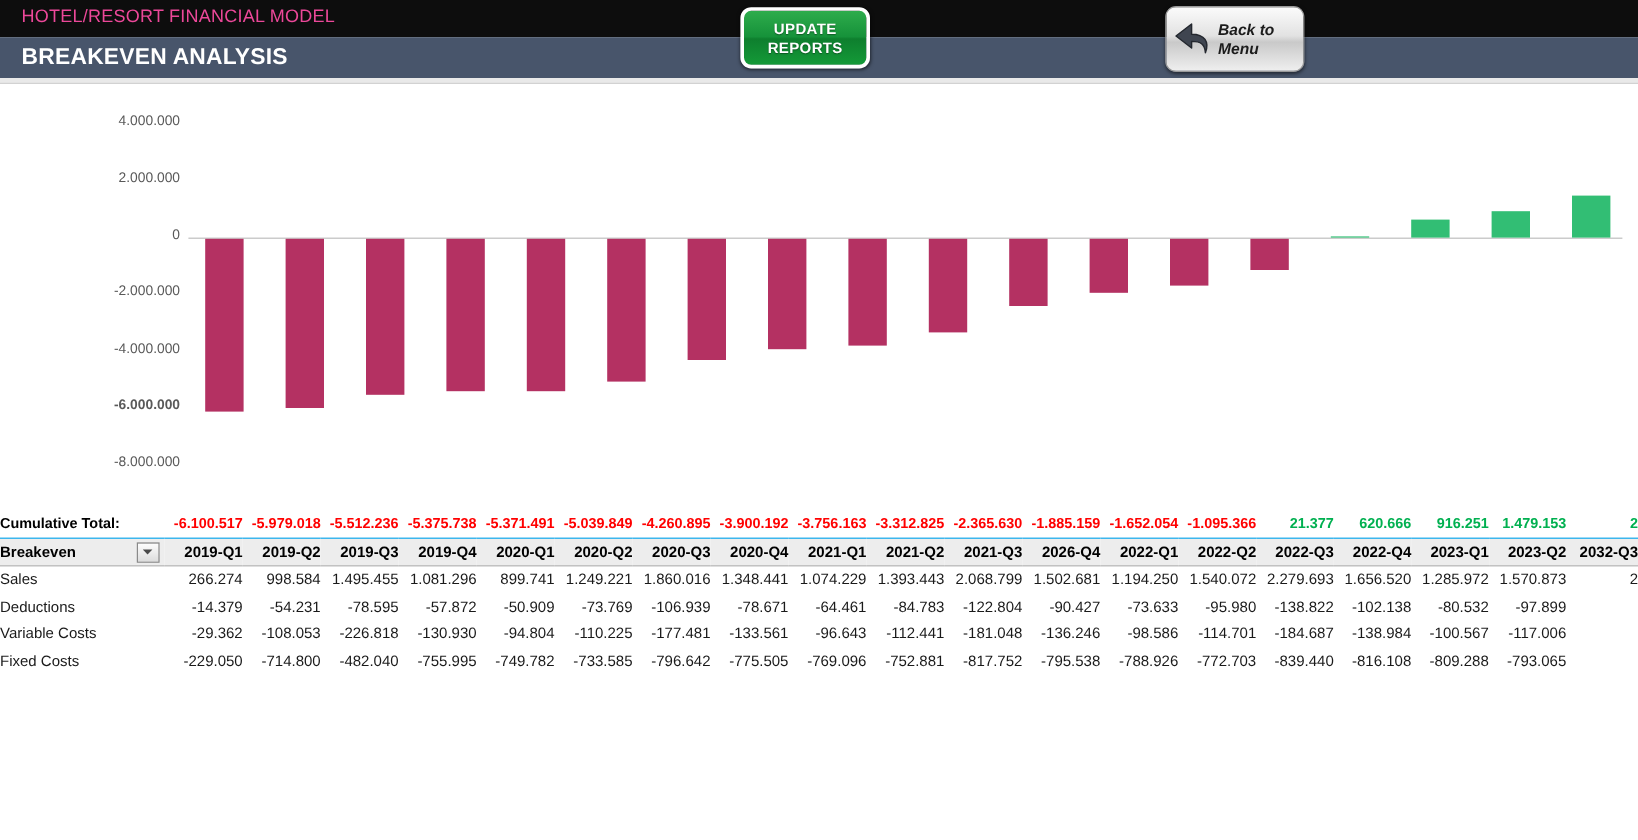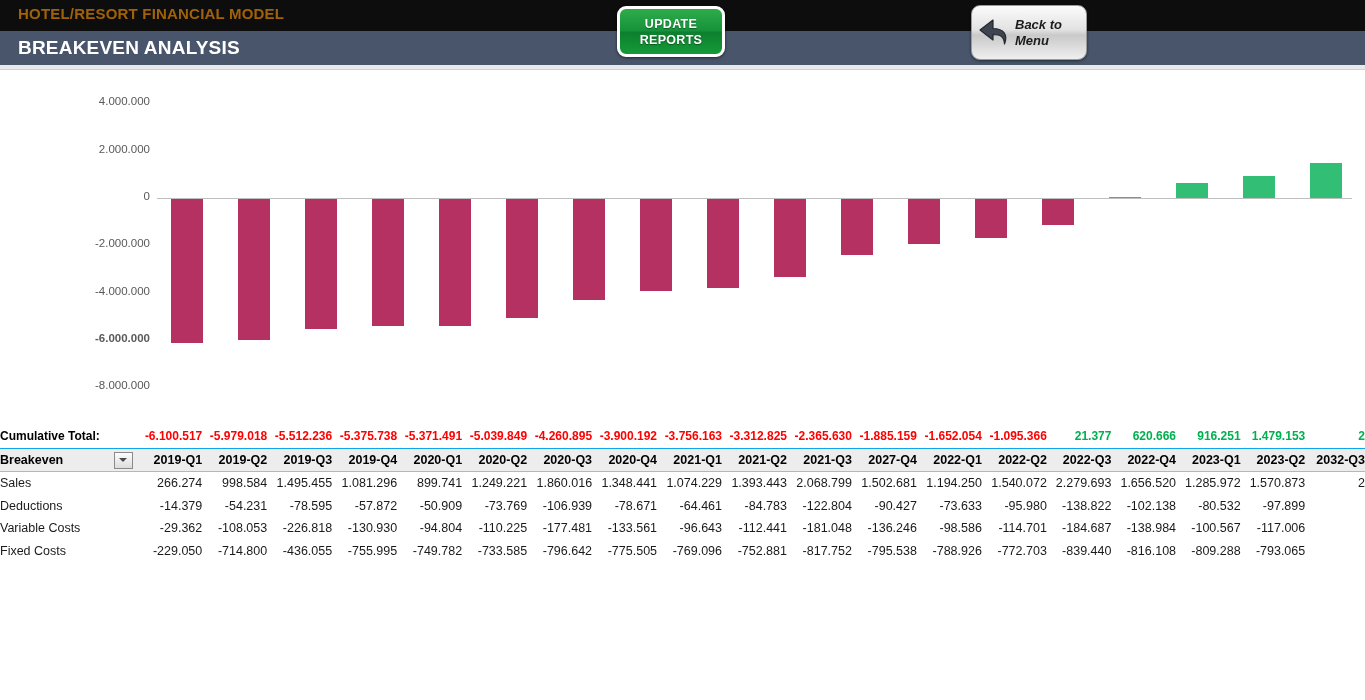--- a/index.html
+++ b/index.html
@@ -16,23 +16,23 @@
   .topbar {
     position: absolute;
     left: 0; top: 0;
     width: 1365px; height: 31px;
     background: #0d0d0d;
   }
   .topbar-title {
     position: absolute;
     left: 18px; top: 5px;
     font-size: 15px;
-    font-weight: 700;
+    font-weight: 400;
     letter-spacing: 0.2px;
-    color: #a16207;
+    color: #ec4899;
     white-space: nowrap;
   }
   .subbar {
     position: absolute;
     left: 0; top: 31px;
     width: 1365px; height: 34px;
     background: #48556b;
   }
   .subbar-title {
     position: absolute;
@@ -309,21 +309,21 @@
           <td class="hdr-q">2019-Q2</td>
           <td class="hdr-q">2019-Q3</td>
           <td class="hdr-q">2019-Q4</td>
           <td class="hdr-q">2020-Q1</td>
           <td class="hdr-q">2020-Q2</td>
           <td class="hdr-q">2020-Q3</td>
           <td class="hdr-q">2020-Q4</td>
           <td class="hdr-q">2021-Q1</td>
           <td class="hdr-q">2021-Q2</td>
           <td class="hdr-q">2021-Q3</td>
-          <td class="hdr-q">2027-Q4</td>
+          <td class="hdr-q">2026-Q4</td>
           <td class="hdr-q">2022-Q1</td>
           <td class="hdr-q">2022-Q2</td>
           <td class="hdr-q">2022-Q3</td>
           <td class="hdr-q">2022-Q4</td>
           <td class="hdr-q">2023-Q1</td>
           <td class="hdr-q">2023-Q2</td>
           <td class="hdr-q">2032-Q3</td>
         </tr>
     </tbody>
     <tbody id="body-rows">
@@ -390,21 +390,21 @@
           <td class="num">-184.687</td>
           <td class="num">-138.984</td>
           <td class="num">-100.567</td>
           <td class="num">-117.006</td>
           <td class="num"></td>
         </tr>
         <tr class="drow">
           <td class="row-label" colspan="2">Fixed Costs</td>
           <td class="num">-229.050</td>
           <td class="num">-714.800</td>
-          <td class="num">-436.055</td>
+          <td class="num">-482.040</td>
           <td class="num">-755.995</td>
           <td class="num">-749.782</td>
           <td class="num">-733.585</td>
           <td class="num">-796.642</td>
           <td class="num">-775.505</td>
           <td class="num">-769.096</td>
           <td class="num">-752.881</td>
           <td class="num">-817.752</td>
           <td class="num">-795.538</td>
           <td class="num">-788.926</td>

